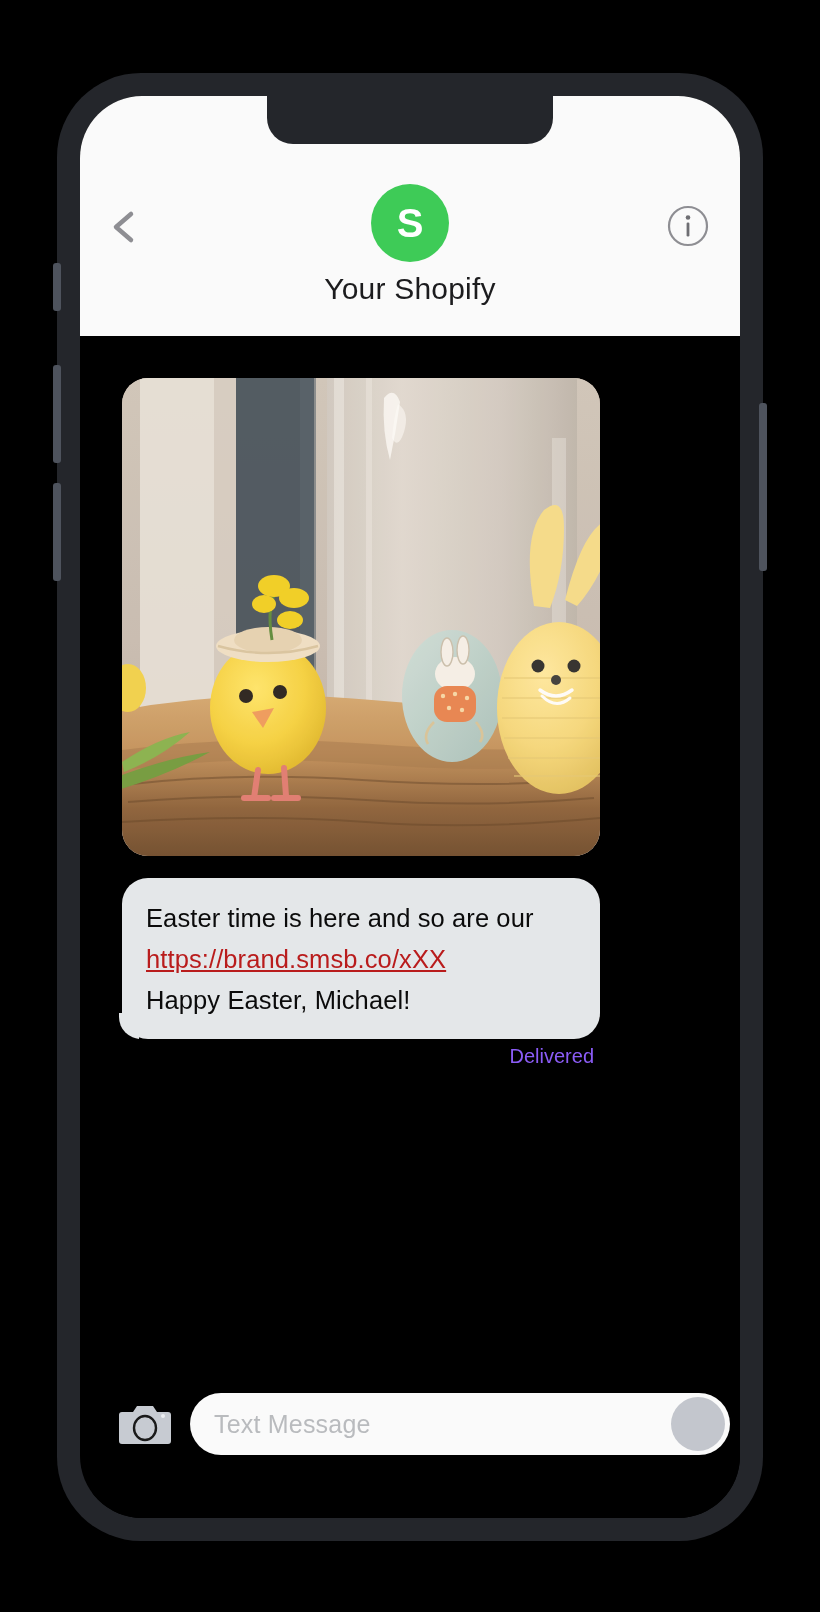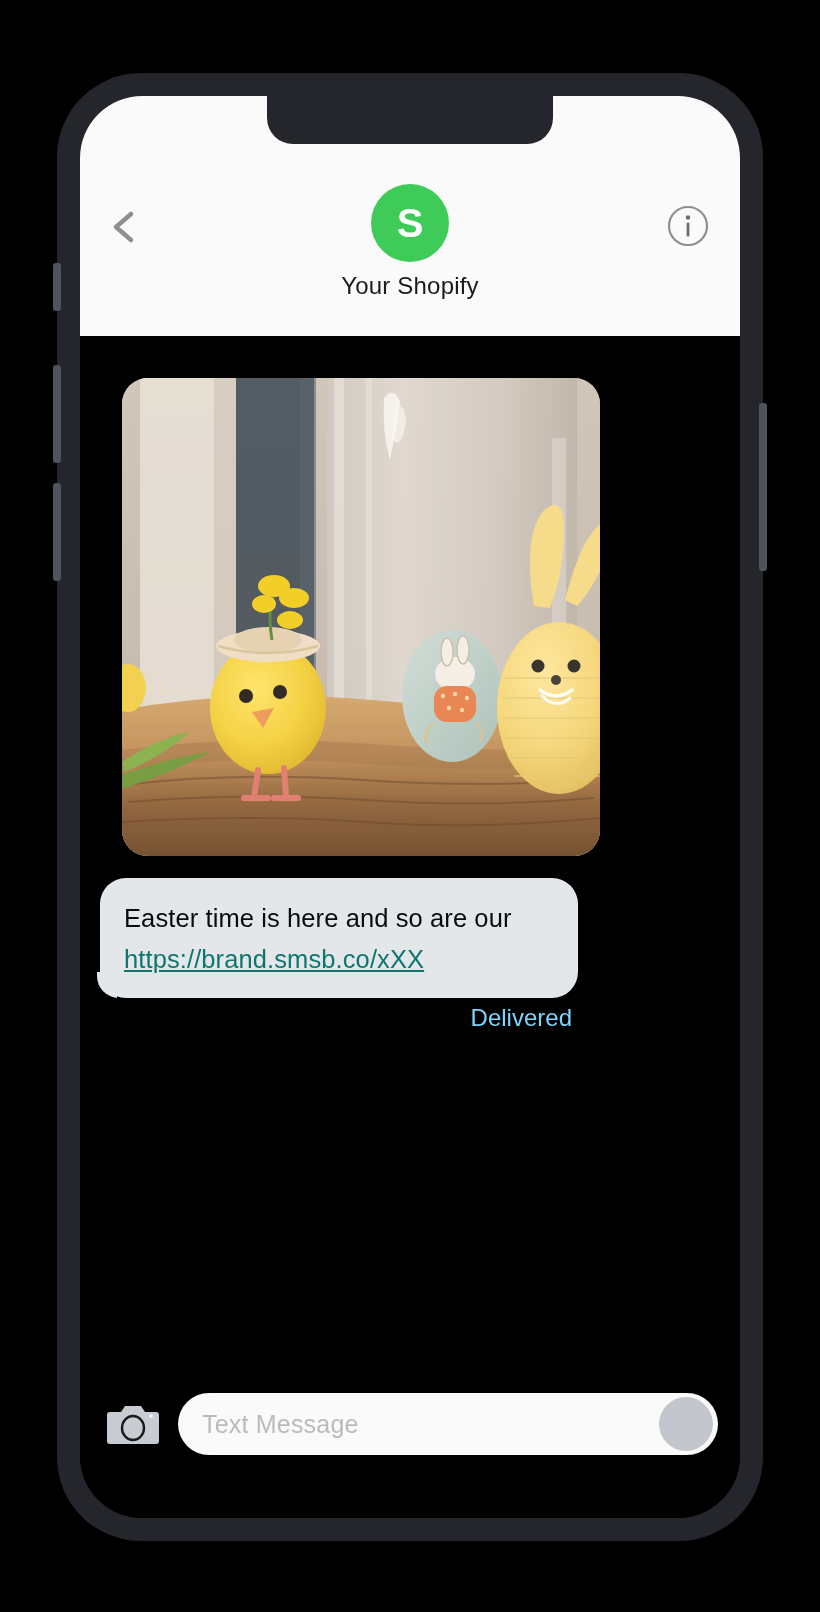--- a/index.html
+++ b/index.html
@@ -106,21 +106,21 @@
     background: #3ECB57;
     margin: 0 auto;
     color: #FFFFFF;
     font-size: 40px;
     font-weight: bold;
     line-height: 78px;
     text-align: center;
   }
   .contact-name {
     margin-top: 10px;
-    font-size: 24px;
+    font-size: 30px;
     color: #1C1C1E;
     letter-spacing: 0.2px;
   }
   .info-icon {
     position: absolute;
     right: 30px;
     top: 20px;
     width: 44px;
     height: 44px;
     cursor: pointer;
@@ -146,20 +146,21 @@
     height: 478px;
     border-radius: 26px;
     overflow: hidden;
     position: relative;
     background: #cdbfae;
   }
   .mms-photo svg { display: block; width: 100%; height: 100%; }
 
   .bubble-row {
     margin-top: 22px;
+    margin-left: 22px;
     position: relative;
     width: 478px;
   }
   .bubble {
     position: relative;
     background: #E4E7E9;
     border-radius: 26px;
     padding: 20px 24px 18px 24px;
     box-sizing: border-box;
     width: 478px;
@@ -180,39 +181,39 @@
     content: "";
     position: absolute;
     left: 8px;
     bottom: 0px;
     width: 26px;
     height: 26px;
     background: #E4E7E9;
     border-bottom-left-radius: 22px;
   }
   .msg-link {
-    color: #0f766e;
+    color: #b91c1c;
     text-decoration: underline;
     cursor: pointer;
   }
   .emoji { font-size: 25px; }
   .delivered {
     margin-top: 6px;
     width: 478px;
     text-align: right;
-    font-size: 24px;
-    color: #7dd3fc;
+    font-size: 20px;
+    color: #8b5cf6;
     padding-right: 6px;
     box-sizing: border-box;
   }
 
   
   .input-bar {
     position: absolute;
-    left: 0;
+    left: 12px;
     bottom: 0;
     width: 100%;
     height: 140px;
     background: #000000;
     display: flex;
     align-items: center;
     padding: 0 22px 48px 22px;
     box-sizing: border-box;
   }
   .camera-icon {
@@ -419,20 +420,21 @@
 
           <rect x="0" y="0" width="478" height="478" fill="#f2c98a" opacity="0.07"></rect>
         </svg>
       </div>
 
       <div class="bubble-row">
         <div class="bubble">
           <div class="tail"></div>
           <div>Easter time is here and so are our</div>
           <div><span class="msg-link">https://brand.smsb.co/xXX</span></div>
+          <div>Happy Easter, Michael!</div>
         </div>
         <div class="delivered">Delivered</div>
       </div>
 
     </div>
 
     <div class="input-bar">
 
       <div class="camera-icon">
         <svg viewBox="0 0 54 44" width="54" height="44">

